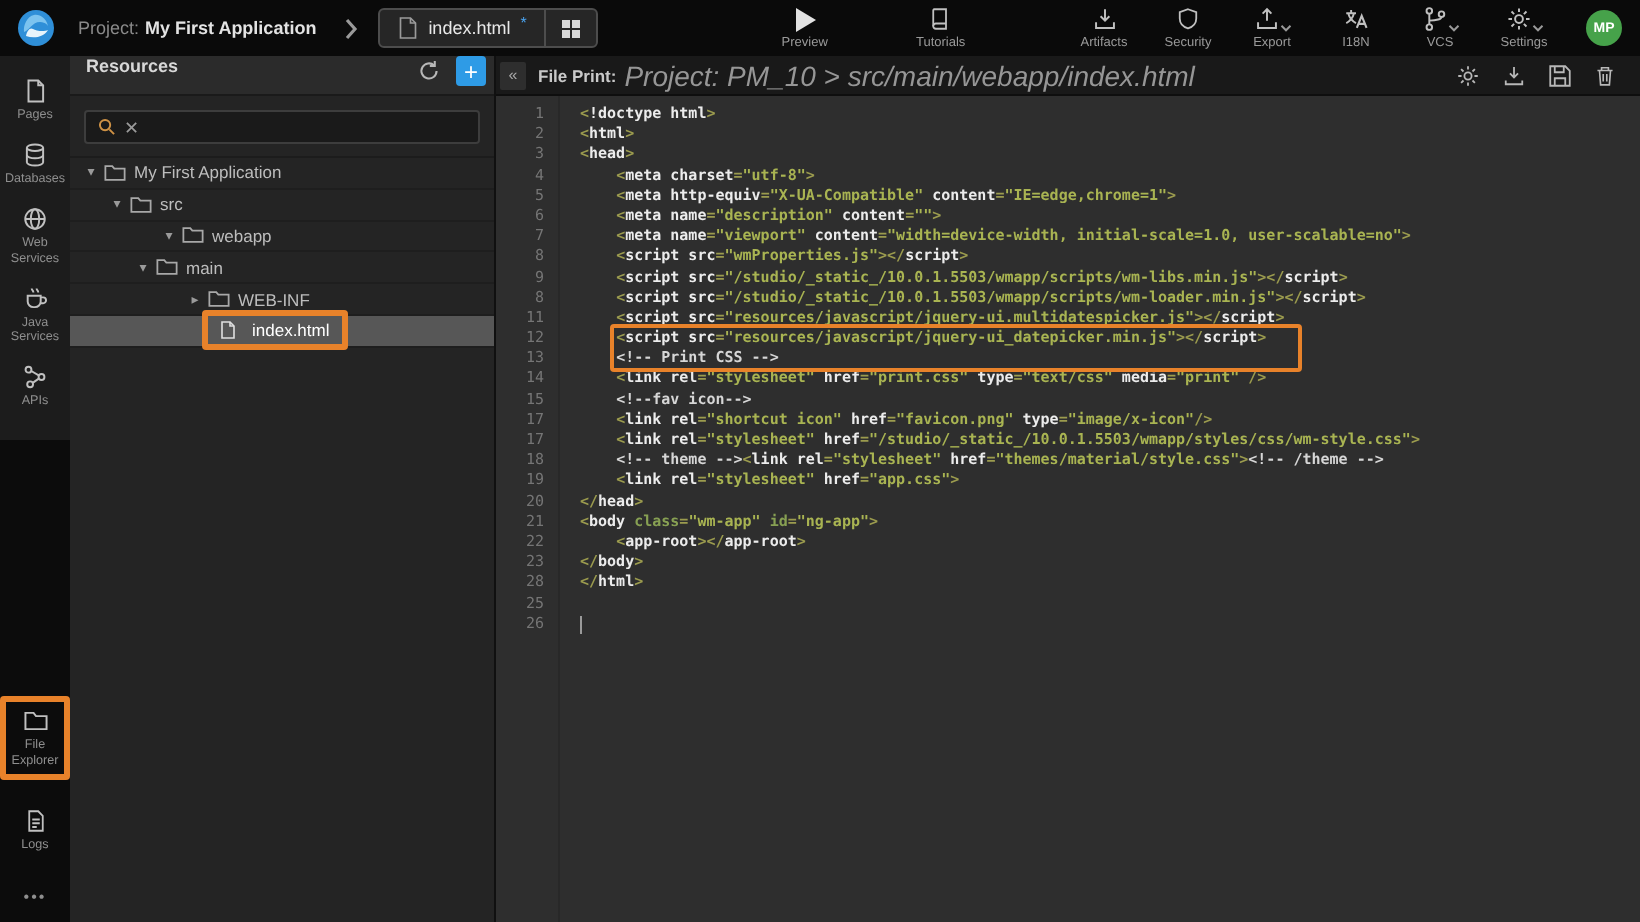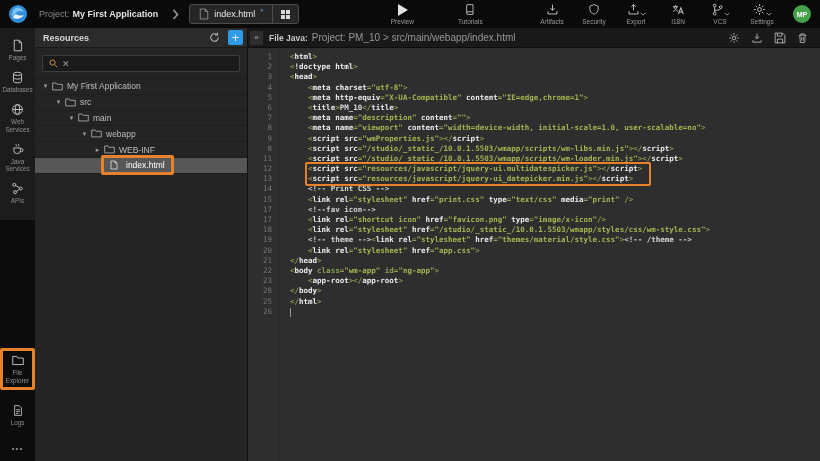--- a/index.html
+++ b/index.html
@@ -38,21 +38,21 @@
     flex-direction:column; align-items:center; }
   .sb-bottom-item { display:flex; flex-direction:column; align-items:center; gap:2px;
     padding:4px 1px; color:#8f8f8f; font-size:6.3px; text-align:center; line-height:1.15;
     margin-bottom:8px; cursor:default; }
   .sb-bottom-item.hl { border:3px solid var(--orange); border-radius:2px; padding:3px 2px; margin-bottom:10px; }
   .sb-more { color:#8f8f8f; font-size:8px; letter-spacing:1px; margin-top:6px; cursor:default; }
 
   
   .resources { position:absolute; left:35px; top:28px; width:213px; height:433px;
     background:#242424; border-right:1px solid #101010; }
-  .res-header { height:20px; display:flex; align-items:center; padding:0 4px 0 8px;
+  .res-header { height:20px; display:flex; align-items:flex-start; padding:0 4px 0 8px;
     background:#2b2b2b; border-bottom:1px solid #1a1a1a; }
   .res-title { color:#d8d8d8; font-size:9px; font-weight:bold; flex:1; }
   .res-refresh { display:flex; align-items:center; padding:2px 5px; cursor:default; }
   .res-add { width:15px; height:15px; background:#2e9be6; color:#fff; border-radius:2px;
     display:flex; align-items:center; justify-content:center; font-size:12px; line-height:1;
     margin-left:3px; cursor:default; }
   .searchrow { padding:7px 7px 6px 7px; border-bottom:1px solid #1c1c1c; }
   .searchbox { height:17px; background:#1a1a1a; border:1px solid #3d3d3d; border-radius:2px;
     display:flex; align-items:center; padding:0 6px; gap:4px; }
   .searchbox .sval { color:#cf9245; font-size:8.5px; flex:1; }
@@ -69,21 +69,21 @@
 
   
   .editor { position:absolute; left:248px; top:28px; width:572px; height:433px;
     display:flex; flex-direction:column; }
   .pathbar { height:20px; background:#191919; border-bottom:1px solid #0e0e0e;
     display:flex; align-items:center; }
   .collapse-btn { width:13px; height:14px; background:#2e2e2e; color:#a8a8a8; font-size:8px;
     display:flex; align-items:center; justify-content:center; border-radius:1px;
     margin:0 6px 0 2px; cursor:default; }
   .pathbar .plab { color:#c9c9c9; font-size:8.5px; font-weight:bold; margin-right:4px; white-space:nowrap; }
-  .pathbar .pval { color:#969696; font-size:10px; white-space:nowrap; }
+  .pathbar .pval { color:#969696; font-size:14px; white-space:nowrap;font-style:italic; }
   .path-tools { margin-left:auto; display:flex; align-items:center; gap:11px; padding-right:12px; }
   .path-tools .pt { display:flex; align-items:center; cursor:default; }
 
   .code-area { flex:1; display:flex; background:#2e2e2e; position:relative; overflow:hidden; }
   .gutter { width:32px; background:#2e2e2e; border-right:1px solid #282828;
     padding:4px 0 0 0; }
   .gutter .ln { height:10.2px; line-height:10.2px; text-align:right; padding-right:7px;
     color:#757575; font:7.5px "DejaVu Sans Mono", monospace; }
   .code-lines { position:relative; flex:1; padding:4px 0 0 10px; }
   .code-line { height:10.2px; line-height:10.2px; white-space:pre;
@@ -345,40 +345,40 @@
           <span class="caret">▾</span>
           <span style="display: inline-flex; align-items: center;">
             <span class="t-ic">
               <svg width="11" height="9" viewBox="0 0 16 12">
                 <path d="M1 1h5l1.5 1.8H15V11H1z" fill="none" stroke="#a8a8a8" stroke-width="1.3"></path>
               </svg>
             </span>
             <span>src</span>
           </span>
         </div>
+        <div class="tree-row" style="padding-left: 45px;">
+          <span class="caret">▾</span>
+          <span style="display: inline-flex; align-items: center;">
+            <span class="t-ic">
+              <svg width="11" height="9" viewBox="0 0 16 12">
+                <path d="M1 1h5l1.5 1.8H15V11H1z" fill="none" stroke="#a8a8a8" stroke-width="1.3"></path>
+              </svg>
+            </span>
+            <span>webapp</span>
+          </span>
+        </div>
         <div class="tree-row" style="padding-left: 32px;">
           <span class="caret">▾</span>
           <span style="display: inline-flex; align-items: center;">
             <span class="t-ic">
               <svg width="11" height="9" viewBox="0 0 16 12">
                 <path d="M1 1h5l1.5 1.8H15V11H1z" fill="none" stroke="#a8a8a8" stroke-width="1.3"></path>
               </svg>
             </span>
             <span>main</span>
-          </span>
-        </div>
-        <div class="tree-row" style="padding-left: 45px;">
-          <span class="caret">▾</span>
-          <span style="display: inline-flex; align-items: center;">
-            <span class="t-ic">
-              <svg width="11" height="9" viewBox="0 0 16 12">
-                <path d="M1 1h5l1.5 1.8H15V11H1z" fill="none" stroke="#a8a8a8" stroke-width="1.3"></path>
-              </svg>
-            </span>
-            <span>webapp</span>
           </span>
         </div>
         <div class="tree-row" style="padding-left: 58px;">
           <span class="caret">▸</span>
           <span style="display: inline-flex; align-items: center;">
             <span class="t-ic">
               <svg width="11" height="9" viewBox="0 0 16 12">
                 <path d="M1 1h5l1.5 1.8H15V11H1z" fill="none" stroke="#a8a8a8" stroke-width="1.3"></path>
               </svg>
             </span>
@@ -396,21 +396,21 @@
             </span>
             <span>index.html</span>
           </span>
         </div>
       </div>
   </div>
 
   <div class="editor">
     <div class="pathbar">
       <span class="collapse-btn">«</span>
-      <span class="plab">File Java:</span>
+      <span class="plab">File Print:</span>
       <span class="pval">Project: PM_10 &gt; src/main/webapp/index.html</span>
       <span class="path-tools" id="path-tools">
           <span class="pt">
             <span>
               <svg width="12" height="12" viewBox="0 0 16 16" fill="none" stroke="#c0c0c0" stroke-width="1.2">
                 <circle cx="8" cy="8" r="2.4" stroke="#b8b8b8"></circle>
                 <path stroke="#b8b8b8" d="M8 1.5v2.2M8 12.3v2.2M1.5 8h2.2M12.3 8h2.2M3.4 3.4l1.6 1.6M11 11l1.6 1.6M12.6 3.4 11 5M5 11l-1.6 1.6"></path>
               </svg>
             </span>
           </span>
@@ -463,26 +463,25 @@
           <div class="ln">19</div>
           <div class="ln">20</div>
           <div class="ln">21</div>
           <div class="ln">22</div>
           <div class="ln">23</div>
           <div class="ln">28</div>
           <div class="ln">25</div>
           <div class="ln">26</div>
         </div>
       <div class="code-lines" id="code-lines">
+          <div class="code-line"><span class="tk-p">&lt;</span><span class="tk-t">!doctype html</span><span class="tk-p">&gt;</span></div>
           <div class="code-line"><span class="tk-p">&lt;</span><span class="tk-t">html</span><span class="tk-p">&gt;</span></div>
-          <div class="code-line"><span class="tk-p">&lt;</span><span class="tk-t">!doctype html</span><span class="tk-p">&gt;</span></div>
           <div class="code-line"><span class="tk-p">&lt;</span><span class="tk-t">head</span><span class="tk-p">&gt;</span></div>
           <div class="code-line"><span class="tk-sp">    </span><span class="tk-p">&lt;</span><span class="tk-t">meta charset</span><span class="tk-p">=</span><span class="tk-s">"utf-8"</span><span class="tk-p">&gt;</span></div>
           <div class="code-line"><span class="tk-sp">    </span><span class="tk-p">&lt;</span><span class="tk-t">meta http-equiv</span><span class="tk-p">=</span><span class="tk-s">"X-UA-Compatible"</span><span class="tk-t"> content</span><span class="tk-p">=</span><span class="tk-s">"IE=edge,chrome=1"</span><span class="tk-p">&gt;</span></div>
-          <div class="code-line"><span class="tk-sp">    </span><span class="tk-p">&lt;</span><span class="tk-t">title</span><span class="tk-p">&gt;</span><span class="tk-w">PM_10</span><span class="tk-p">&lt;/</span><span class="tk-t">title</span><span class="tk-p">&gt;</span></div>
           <div class="code-line"><span class="tk-sp">    </span><span class="tk-p">&lt;</span><span class="tk-t">meta name</span><span class="tk-p">=</span><span class="tk-s">"description"</span><span class="tk-t"> content</span><span class="tk-p">=</span><span class="tk-s">""</span><span class="tk-p">&gt;</span></div>
           <div class="code-line"><span class="tk-sp">    </span><span class="tk-p">&lt;</span><span class="tk-t">meta name</span><span class="tk-p">=</span><span class="tk-s">"viewport"</span><span class="tk-t"> content</span><span class="tk-p">=</span><span class="tk-s">"width=device-width, initial-scale=1.0, user-scalable=no"</span><span class="tk-p">&gt;</span></div>
           <div class="code-line"><span class="tk-sp">    </span><span class="tk-p">&lt;</span><span class="tk-t">script src</span><span class="tk-p">=</span><span class="tk-s">"wmProperties.js"</span><span class="tk-p">&gt;&lt;/</span><span class="tk-t">script</span><span class="tk-p">&gt;</span></div>
           <div class="code-line"><span class="tk-sp">    </span><span class="tk-p">&lt;</span><span class="tk-t">script src</span><span class="tk-p">=</span><span class="tk-s">"/studio/_static_/10.0.1.5503/wmapp/scripts/wm-libs.min.js"</span><span class="tk-p">&gt;&lt;/</span><span class="tk-t">script</span><span class="tk-p">&gt;</span></div>
           <div class="code-line"><span class="tk-sp">    </span><span class="tk-p">&lt;</span><span class="tk-t">script src</span><span class="tk-p">=</span><span class="tk-s">"/studio/_static_/10.0.1.5503/wmapp/scripts/wm-loader.min.js"</span><span class="tk-p">&gt;&lt;/</span><span class="tk-t">script</span><span class="tk-p">&gt;</span></div>
           <div class="code-line"><span class="tk-sp">    </span><span class="tk-p">&lt;</span><span class="tk-t">script src</span><span class="tk-p">=</span><span class="tk-s">"resources/javascript/jquery-ui.multidatespicker.js"</span><span class="tk-p">&gt;&lt;/</span><span class="tk-t">script</span><span class="tk-p">&gt;</span></div>
           <div class="code-line"><span class="tk-sp">    </span><span class="tk-p">&lt;</span><span class="tk-t">script src</span><span class="tk-p">=</span><span class="tk-s">"resources/javascript/jquery-ui_datepicker.min.js"</span><span class="tk-p">&gt;&lt;/</span><span class="tk-t">script</span><span class="tk-p">&gt;</span></div>
           <div class="code-line"><span class="tk-sp">    </span><span class="tk-c">&lt;!-- Print CSS --&gt;</span></div>
           <div class="code-line"><span class="tk-sp">    </span><span class="tk-p">&lt;</span><span class="tk-t">link rel</span><span class="tk-p">=</span><span class="tk-s">"stylesheet"</span><span class="tk-t"> href</span><span class="tk-p">=</span><span class="tk-s">"print.css"</span><span class="tk-t"> type</span><span class="tk-p">=</span><span class="tk-s">"text/css"</span><span class="tk-t"> media</span><span class="tk-p">=</span><span class="tk-s">"print"</span><span class="tk-w"> </span><span class="tk-p">/&gt;</span></div>
           <div class="code-line"><span class="tk-sp">    </span><span class="tk-c">&lt;!--fav icon--&gt;</span></div>

